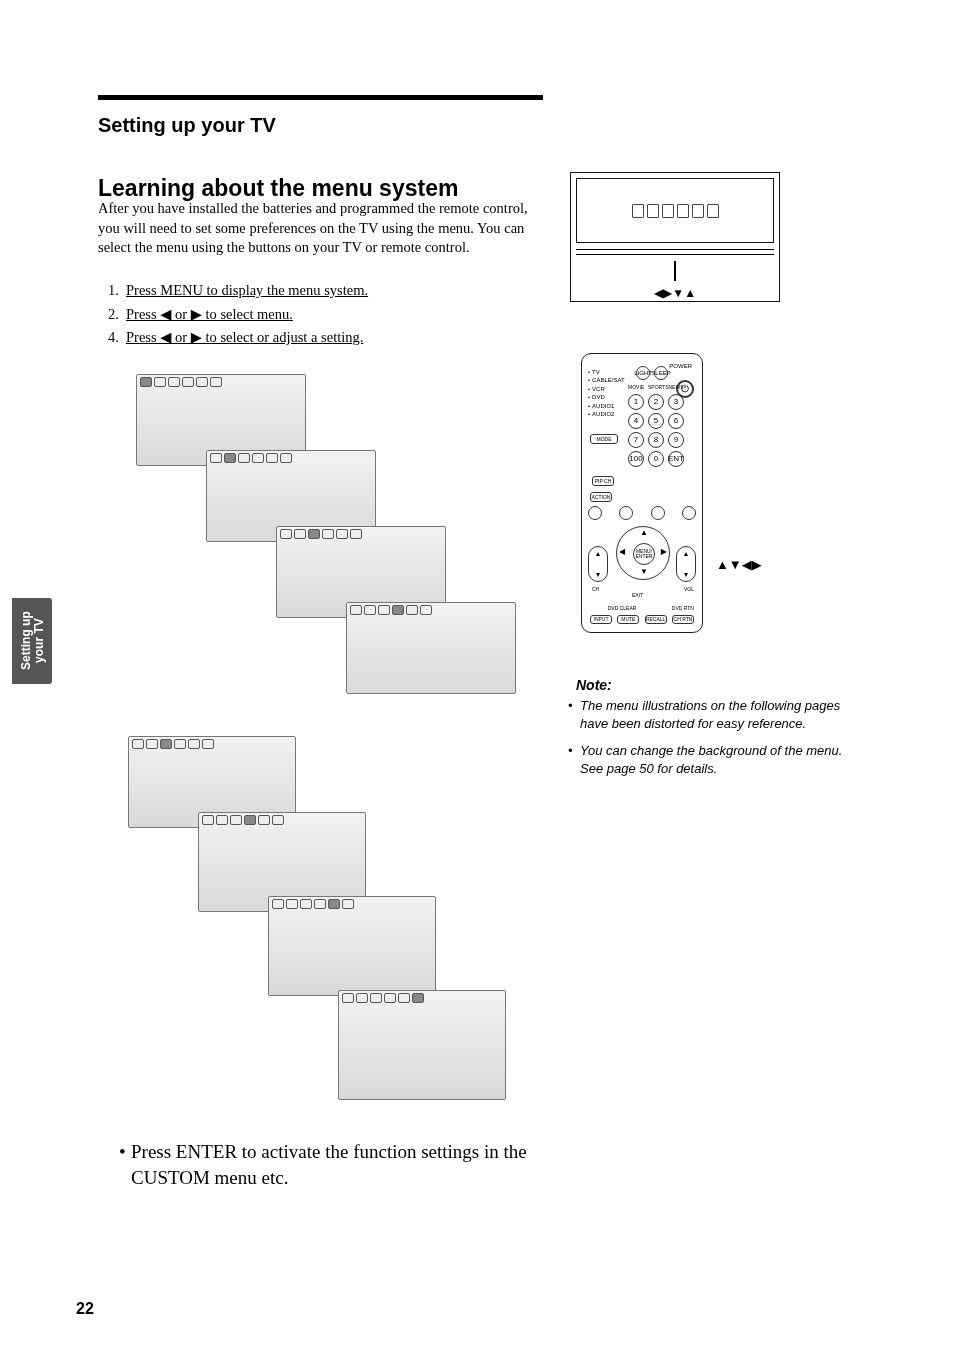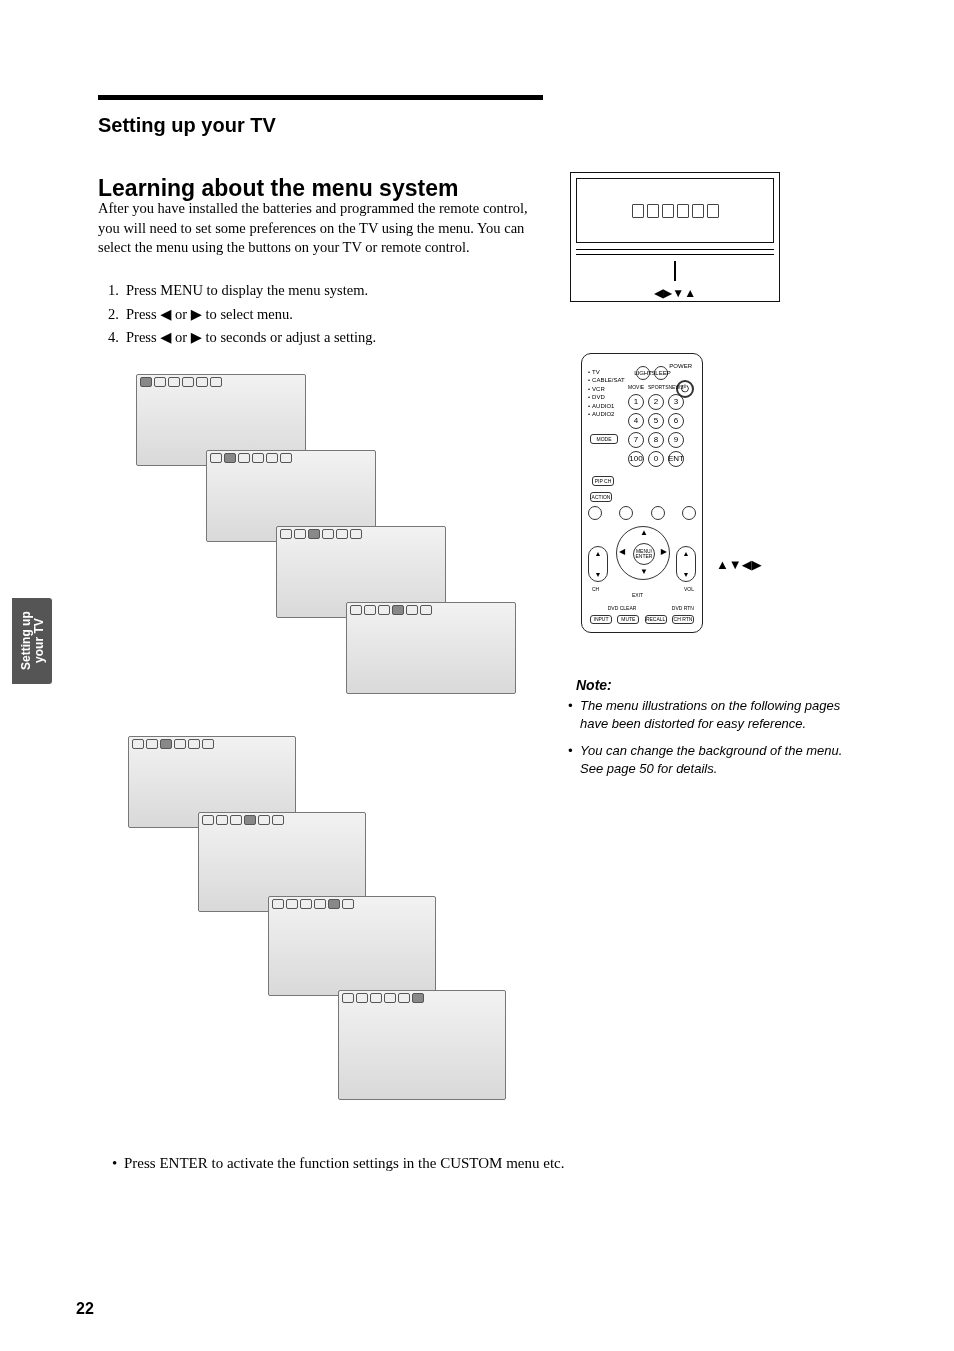--- a/index.html
+++ b/index.html
@@ -42,20 +42,21 @@
     left: 98px;
     top: 199px;
     width: 448px;
   }
   .steps {
     position: absolute;
     left: 108px;
     top: 281px;
     width: 430px;
     list-style: none;
+    text-decoration: underline;
   }
   .steps li { margin-bottom: 4px; }
   .steps .num { display: inline-block; width: 18px; }
   .figure-top {
     position: absolute;
     left: 136px; top: 374px;
     width: 410px; height: 330px;
     border: 0;
   }
   .panel {
@@ -70,25 +71,24 @@
   .iconrow { height:14px; display:flex; gap:2px; padding:2px 3px; }
   .iconrow span { width:12px;height:10px;border:1px solid #555;border-radius:2px;background:#eee; }
   .iconrow span.sel { background:#888; }
   .figure-bot {
     position:absolute;
     left:128px; top:736px;
     width:418px; height:388px;
   }
   .notes-block {
     position: absolute;
-    left: 112px;
+    left: 119px;
     top: 1139px;
     width: 460px;
-    font-size: 15px;
-    margin-top: 14px;
+    font-size: 19px;
   }
   .notes-block li { margin-bottom: 8px; list-style: none; position: relative; padding-left: 12px; }
   .notes-block li::before { content:"•"; position:absolute; left:0; }
   .side-tab {
     position: absolute;
     left: 12px; top: 598px;
     width: 40px; height: 86px;
     background:#555; border-radius:0 3px 3px 0;
     color:#fff; font-family: Arial, sans-serif; font-weight:bold;
     font-size:12px;
@@ -164,21 +164,21 @@
 <body>
 
 <div class="rule"></div>
 <h1 class="section-title">Setting up your TV</h1>
 <h2 class="subheading">Learning about the menu system</h2>
 <p class="intro">After you have installed the batteries and programmed the remote control, you will need to set some preferences on the TV using the menu. You can select the menu using the buttons on your TV or remote control.</p>
 
 <ol class="steps">
   <li><span class="num">1.</span><span>Press MENU to display the menu system.</span></li>
   <li><span class="num">2.</span><span>Press ◀ or ▶ to select menu.</span></li>
-  <li><span class="num">4.</span><span>Press ◀ or ▶ to seconds or adjust a setting.</span></li>
+  <li><span class="num">4.</span><span>Press ◀ or ▶ to select or adjust a setting.</span></li>
 </ol>
 
 <div class="figure-top">
   <div class="panel" style="left:0;top:0;width:170px;height:92px;">
     <div class="iconrow">
         <span class="sel"></span>
         <span></span>
         <span></span>
         <span></span>
         <span></span>

